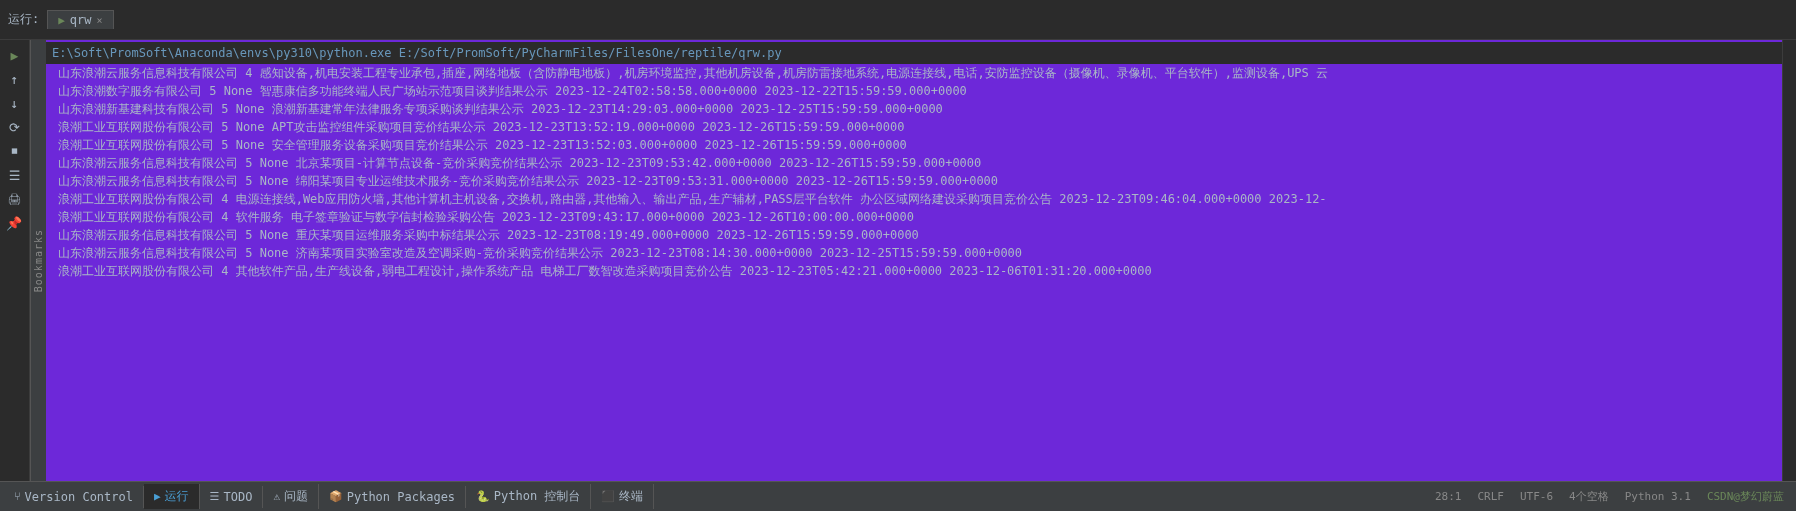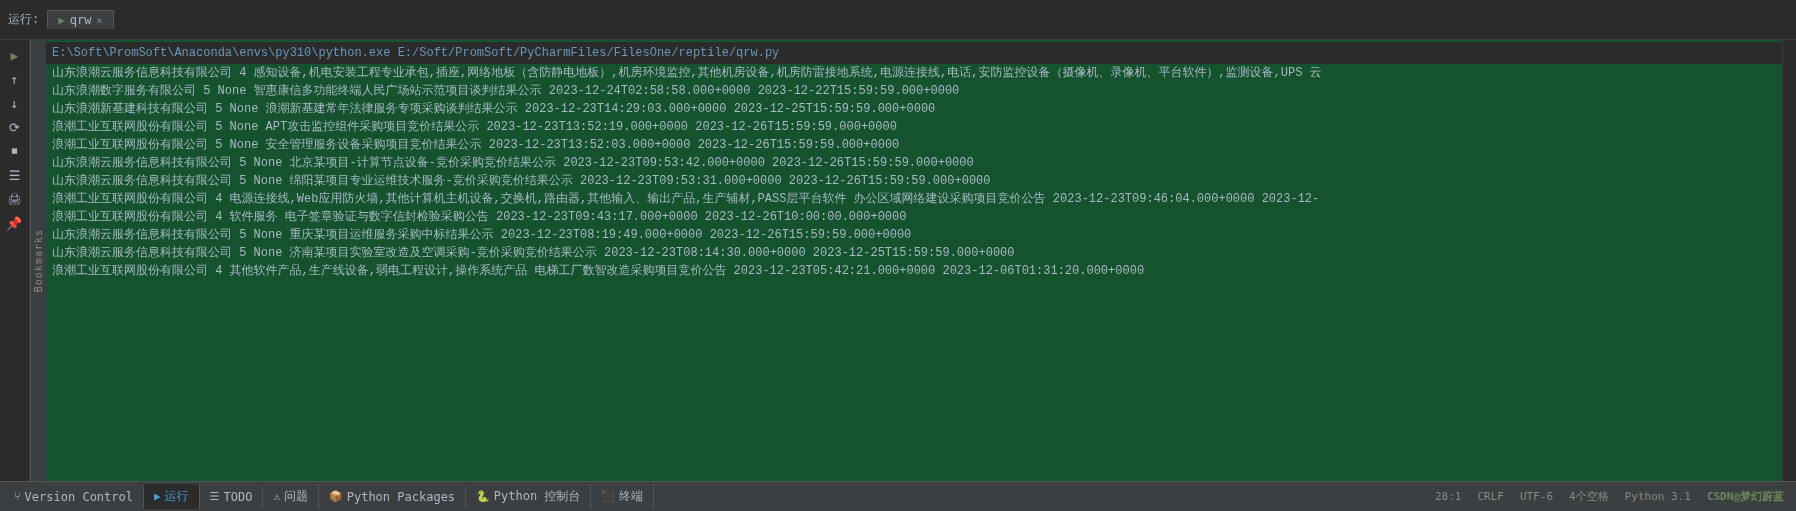--- a/index.html
+++ b/index.html
@@ -79,28 +79,27 @@
     .toolbar-btn.active {
       color: #6a8759;
     }
 
     
     .output-area {
       flex: 1;
       overflow-y: auto;
       overflow-x: auto;
       padding: 2px 0;
-      background: #14532d;
-      font-family: Liberation Mono, monospace;
+      background: #6d28d9;
     }
     .output-line {
       font-size: 12px;
       line-height: 18px;
       white-space: nowrap;
-      padding: 0 6px;
+      padding: 0 12px;
       color: #a9b7c6;
     }
     .output-line.path-line {
       color: #6897bb;
       background: #2b2b2b;
       padding: 2px 6px;
     }
 
     
     .right-strip {
@@ -164,21 +163,20 @@
       display: flex;
       align-items: center;
       gap: 16px;
       font-size: 11px;
       color: #888;
       padding-right: 8px;
     }
     .watermark {
       color: #6a8759;
       font-size: 11px;
-      font-weight: bold;
     }
 
     
     .output-area::-webkit-scrollbar {
       width: 8px;
       height: 8px;
     }
     .output-area::-webkit-scrollbar-track {
       background: #2b2b2b;
     }

